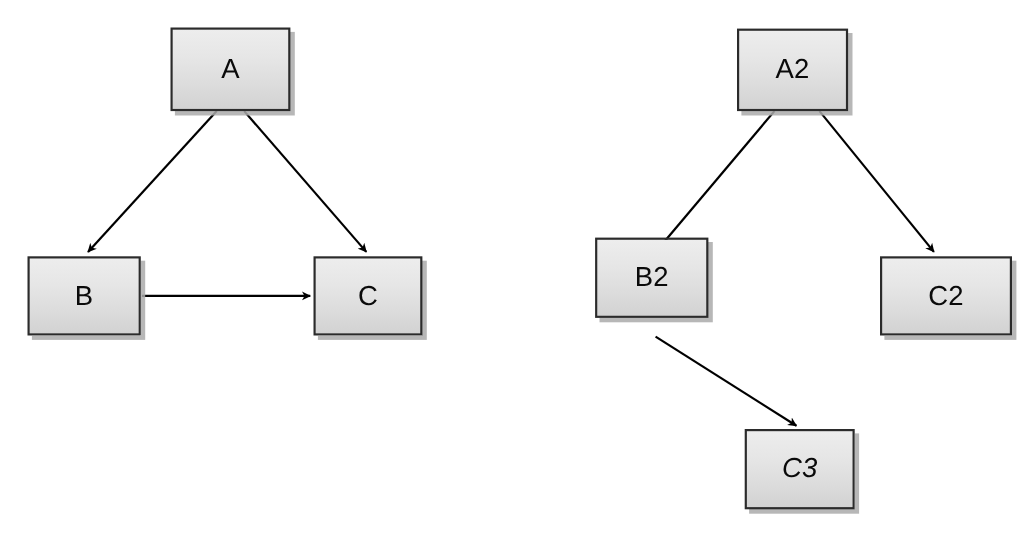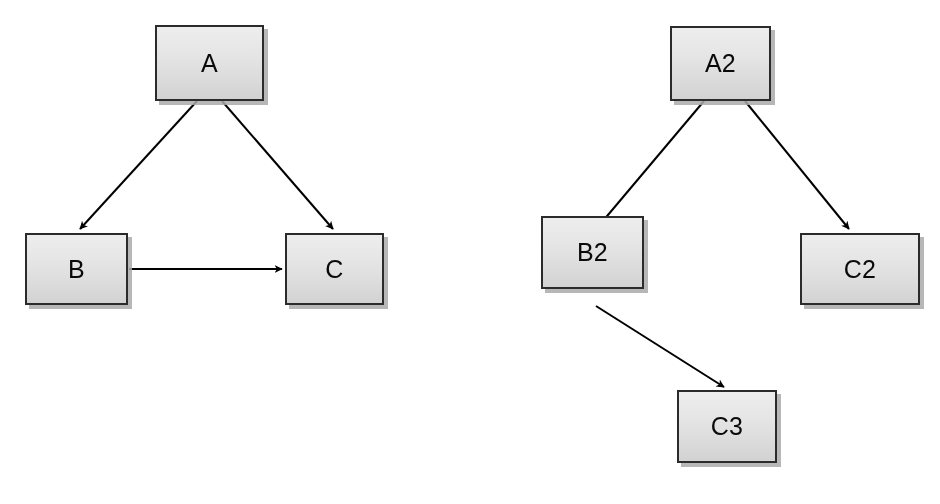--- a/index.html
+++ b/index.html
@@ -85,18 +85,18 @@
   <div id="nodes-right">
       <div class="node" style="left: 670px; top: 26px; width: 101px; height: 75px; text-align: right;">
         <span class="node-label">A2</span>
       </div>
       <div class="node" style="left: 541px; top: 216px; width: 103px; height: 73px;">
         <span class="node-label">B2</span>
       </div>
       <div class="node" style="left: 800px; top: 233px; width: 120px; height: 72px;">
         <span class="node-label">C2</span>
       </div>
-      <div class="node" style="left: 677px; top: 390px; width: 100px; height: 73px;">
+      <div class="node" style="left: 677px; top: 390px; width: 100px; height: 73px; font-style: italic;">
         <span class="node-label">C3</span>
       </div>
     </div>
 
 </div>
 
 </body></html>

